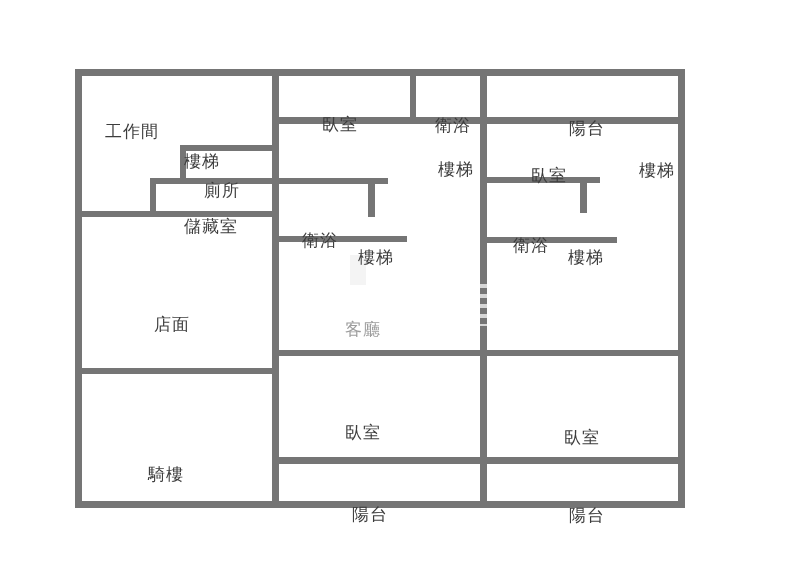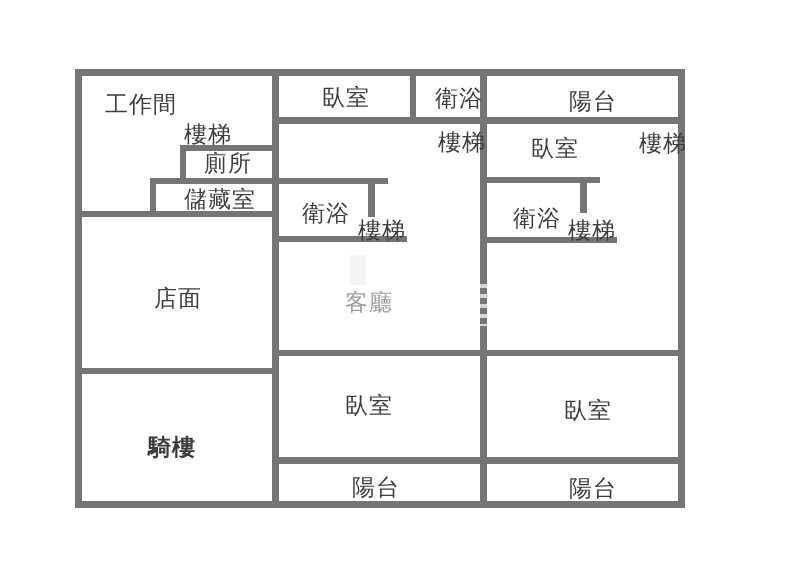--- a/index.html
+++ b/index.html
@@ -14,25 +14,26 @@
     height: 575px;
     background: #ffffff;
     overflow: hidden;
   }
   .wall {
     position: absolute;
     background: var(--wall, #757575);
   }
   .room-label {
     position: absolute;
-    font-size: 23px;
+    font-size: 17px;
     line-height: 20px;
     color: var(--label, #3d3d3d);
     white-space: nowrap;
     letter-spacing: 1px;
+    margin-top: 28px;
   }
   .room-label.faded {
     color: var(--faded, #9d9d9d);
   }
   .watermark-artifact {
     position: absolute;
     pointer-events: none;
   }
 </style>
 </head>
@@ -66,22 +67,22 @@
   <div class="wall" style="left:580px; top:177px; width:7px;   height:36px;"></div>
   <div class="wall" style="left:480px; top:237px; width:137px; height:6px;"></div>
 
   <div class="wall" style="left:272px; top:350px; width:413px; height:6px;"></div>
   <div class="wall" style="left:272px; top:457px; width:413px; height:7px;"></div>
 
   <span class="room-label" style="left:105px; top:94px;">工作間</span>
   <span class="room-label" style="left:184px; top:124px;">樓梯</span>
   <span class="room-label" style="left:204px; top:153px;">廁所</span>
   <span class="room-label" style="left:184px; top:189px;">儲藏室</span>
-  <span class="room-label" style="left:154px; top:288px;">店面</span>
-  <span class="room-label" style="left:148px; top:437px;font-weight:bold;">騎樓</span>
+  <span class="room-label" style="left:154px; top:288px;font-family:Liberation Mono, monospace;">店面</span>
+  <span class="room-label" style="left:148px; top:437px;">騎樓</span>
 
   <span class="room-label" style="left:322px; top:87px;">臥室</span>
   <span class="room-label" style="left:435px; top:88px;">衛浴</span>
   <span class="room-label" style="left:569px; top:91px;">陽台</span>
 
   <span class="room-label" style="left:438px; top:132px;">樓梯</span>
   <span class="room-label" style="left:531px; top:138px;">臥室</span>
   <span class="room-label" style="left:639px; top:133px;">樓梯</span>
 
   <span class="room-label" style="left:302px; top:203px;">衛浴</span>

